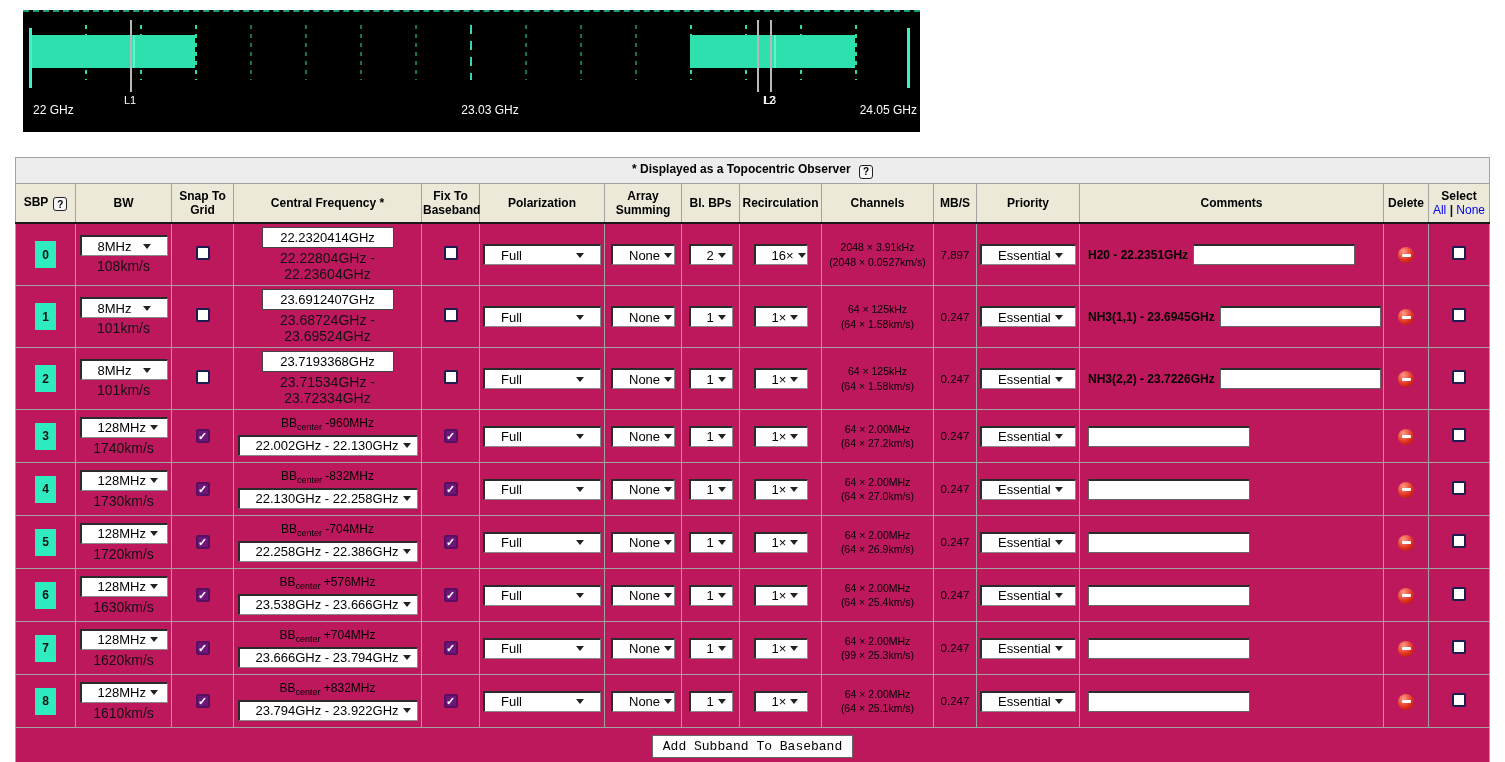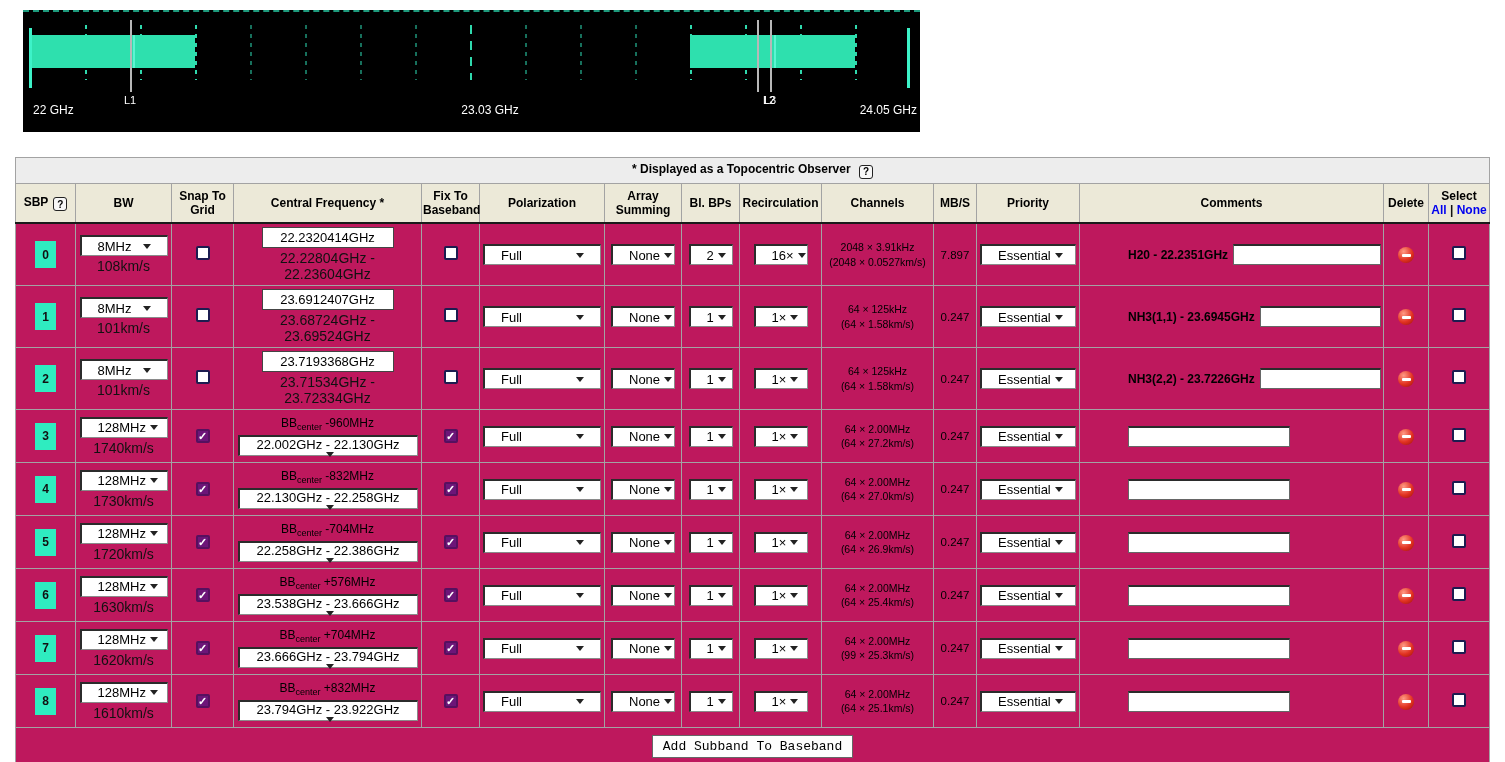--- a/index.html
+++ b/index.html
@@ -48,21 +48,21 @@
   }
   .sub { font-size: 14px; margin-top: 2px; color: #111; }
 
   .sel {
     display: flex; align-items: center; justify-content: space-between;
     background: #fff; height: 21px; padding: 0 16px; margin: 0 auto;
     border: 1px solid #8a8a8a; border-top: 2px solid #2b2b2b; border-left: 2px solid #2b2b2b;
     font-size: 13px; color: #000; white-space: nowrap;
   }
   .sel-bw  { width: 88px; }
-  .sel-cf  { width: 180px; flex-direction: column; }
+  .sel-cf  { width: 180px; }
   .sel-pol { width: 118px; }
   .sel-arr { width: 64px; }
   .sel-bps { width: 44px; }
   .sel-rec { width: 54px; }
   .sel-pri { width: 96px; }
   .chev {
     width: 0; height: 0; flex: none; margin-left: 4px;
     border-left: 4px solid transparent; border-right: 4px solid transparent;
     border-top: 5px solid #222;
   }
@@ -80,41 +80,41 @@
     border: 1px solid #444; display: flex; align-items: center; justify-content: center;
     font-size: 13px;
   }
   .bb-label { font-size: 12px; font-weight: normal; margin-bottom: 2px; }
   .bb-label sub { font-size: 9px; }
 
   .chans div { font-size: 10.5px; line-height: 1.35; white-space: nowrap; }
   .mbs { font-size: 11.5px; }
 
   .comments { text-align: left; }
-  .comments .inner { display: flex; align-items: center; gap: 5px; padding-left: 6px; margin-left: 40px; }
+  .comments .inner { display: flex; align-items: center; gap: 5px; padding-left: 6px; }
   .clabel { font-size: 12px; font-weight: bold; white-space: nowrap; }
   .cinput {
     display: inline-block; width: 162px; height: 21px; background: #fff;
     border: 1px solid #666; border-top: 2px solid #2b2b2b;
   }
 
   .del {
     display: inline-flex; width: 16px; height: 16px; border-radius: 50%;
     background: radial-gradient(circle at 35% 28%, #ff9a85, #e23322 55%, #9c0f06);
     align-items: center; justify-content: center; cursor: pointer;
   }
   .del-bar { width: 9px; height: 3px; background: #fff; border-radius: 1px; }
 
   .qicon {
     display: inline-flex; width: 14px; height: 14px; margin-left: 5px;
     border: 1px solid #222; border-radius: 3px; background: #f7f7f7;
     align-items: center; justify-content: center;
     font-size: 10px; font-weight: bold; vertical-align: -2px;
   }
-  .link { color: #0000ee; font-weight: bold; cursor: pointer; }
+  .link { color: #0000ee; font-weight: normal; cursor: pointer; }
   .lsep { color: #111; font-weight: bold; }
 
   tfoot td { text-align: center; padding: 7px 0 9px; }
   .add-btn {
     font-family: Liberation Mono, monospace; font-size: 13px;
     background: #fdfdfd; border: 1px solid #666; padding: 3px 10px; cursor: pointer;
   }
   .foot-note { font-size: 12px; font-weight: bold; margin-top: 7px; }
 </style>
 </head>

